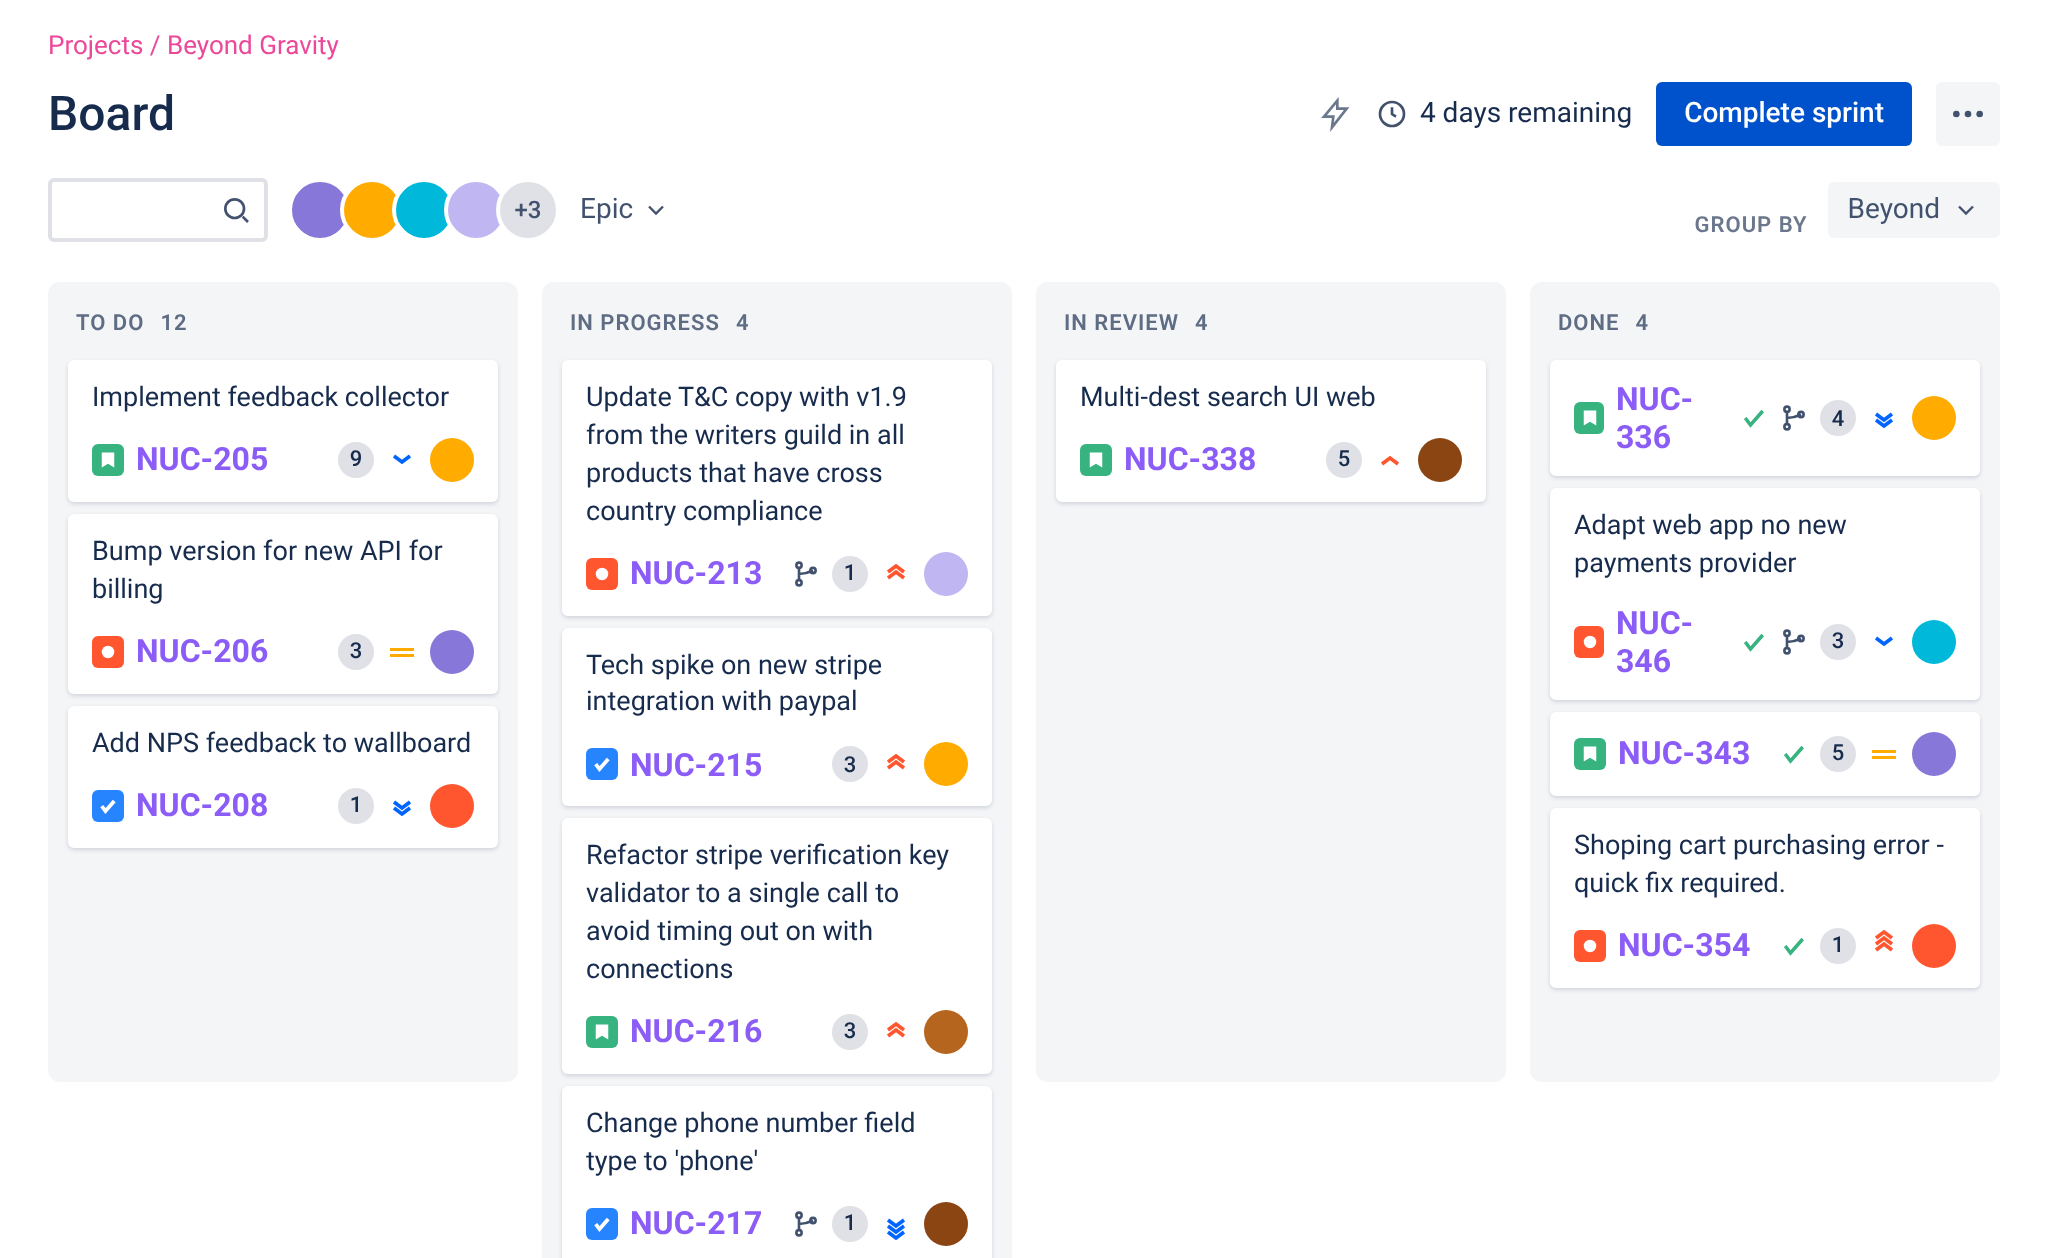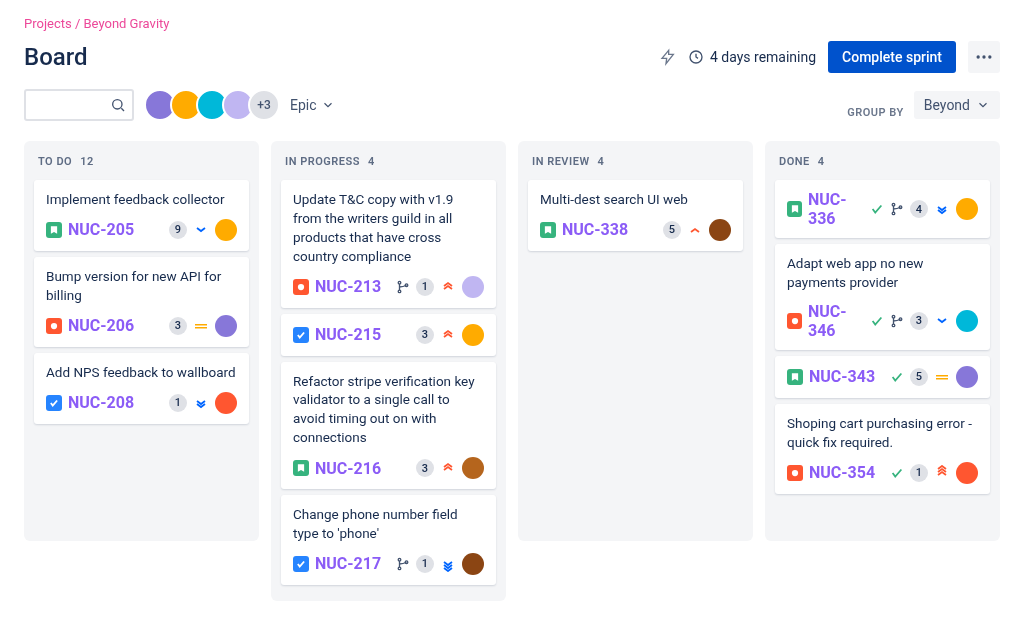--- a/index.html
+++ b/index.html
@@ -225,20 +225,21 @@
               <svg width="16" height="16" viewBox="0 0 16 16">
                 <path d="M4 10l4 -3 4 3" stroke="#ff5630" stroke-width="1.8" fill="none"></path>
                 <path d="M4 7l4 -3 4 3" stroke="#ff5630" stroke-width="1.8" fill="none"></path>
               </svg>
             </span>
             <span class="card-avatar" style="background:#c0b6f2"></span>
           </div>
         </div>
   </div>
       <div class="card">
+    <div class="card-title">Tech spike on new stripe integration with paypal</div>
     <div class="card-footer">
           <div class="card-footer-left">
             <span class="issue-type task">
               <svg width="10" height="10" viewBox="0 0 16 16" fill="none" stroke="#fff" stroke-width="3">
                 <path d="M3 8l3 4 7-8"></path>
               </svg>
             </span>
             <span class="issue-key">NUC-215</span>
           </div>
           <div class="card-footer-right">

